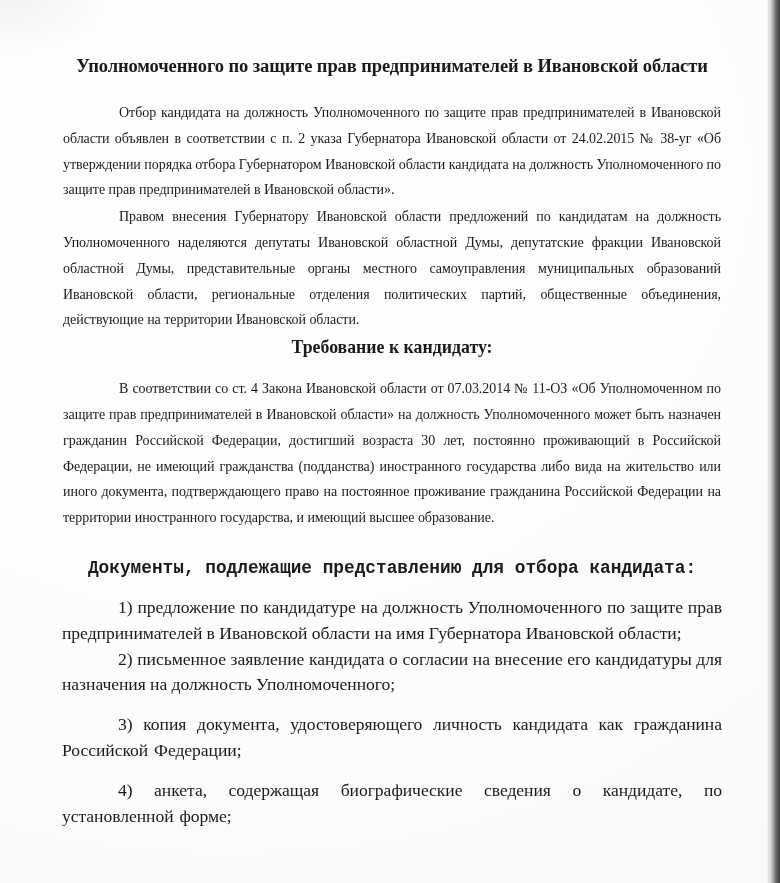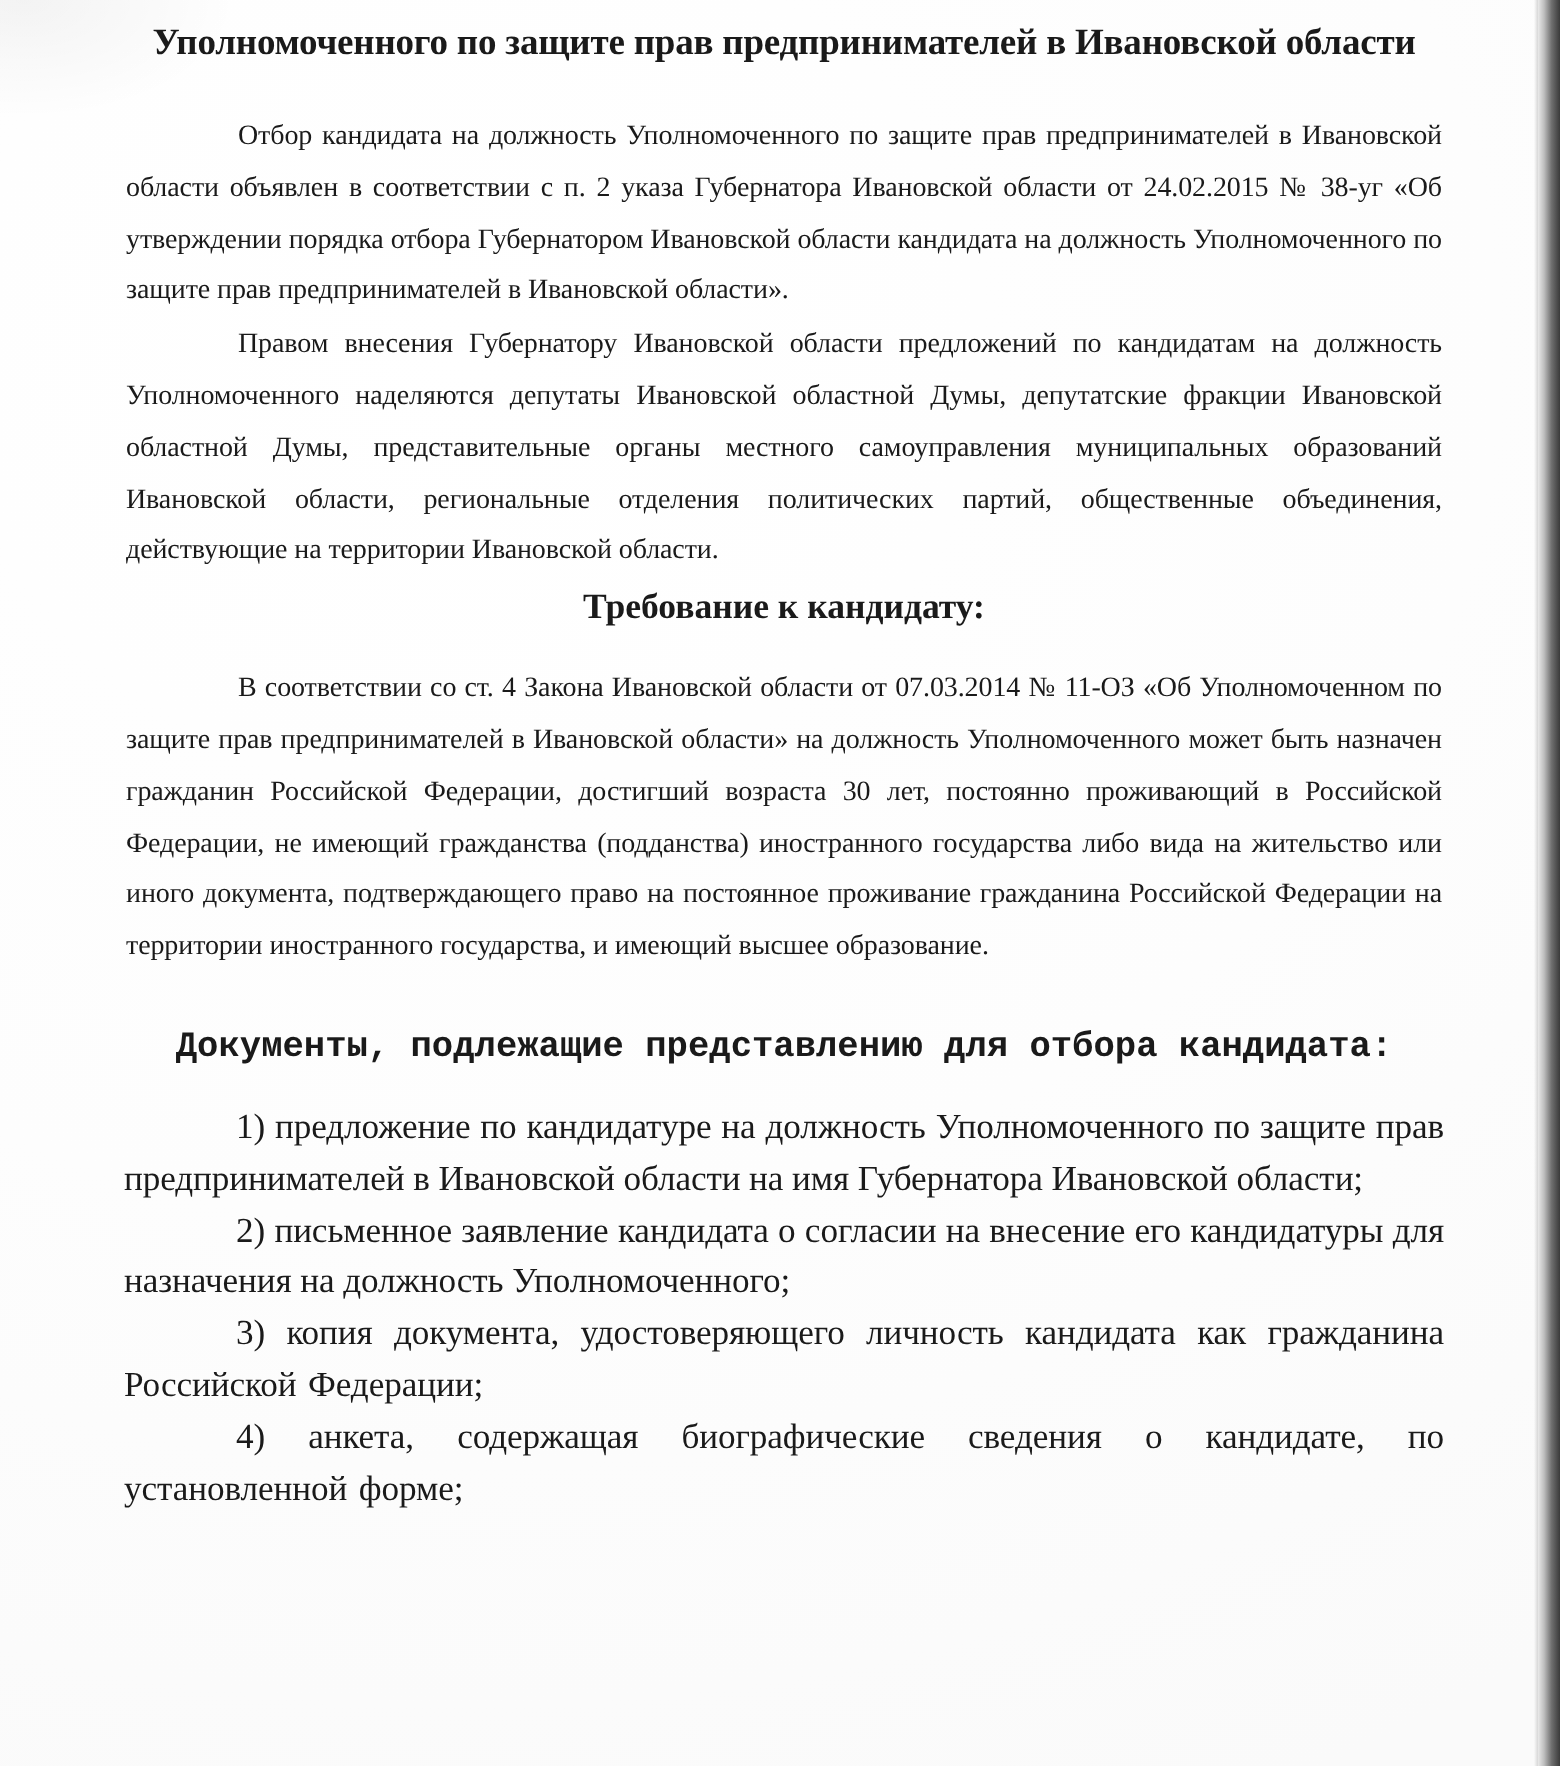--- a/index.html
+++ b/index.html
@@ -65,20 +65,21 @@
     text-align: center;
     font-weight: bold;
     font-size: 18.5px;
     line-height: 28px;
     letter-spacing: -0.1px;
   }
   .title-line.wide {
     margin-left: -26px;
     margin-right: -26px;
     font-size: 18.5px;
+    margin-top: 44px;
   }
 
   p.body-par {
     margin: 1px;
     text-align: justify;
     text-justify: inter-word;
     font-size: 14px;
     line-height: 25.8px;
     text-indent: 56px;
     letter-spacing: -0.05px;
@@ -111,20 +112,21 @@
     margin: 0;
     font-size: 17.6px;
     line-height: 25.8px;
     text-align: justify;
     text-justify: inter-word;
     text-indent: 56px;
     letter-spacing: -0.05px;
   }
   ol.doc-list li.loose {
     word-spacing: 1.5px;
+    margin-top: 14px;
   }
 </style>
 </head>
 <body>
 
 <div class="page"></div>
 <div class="scan-top-smudge"></div>
 <div class="scan-edge-right-line"></div>
 <div class="scan-edge-right"></div>
 

